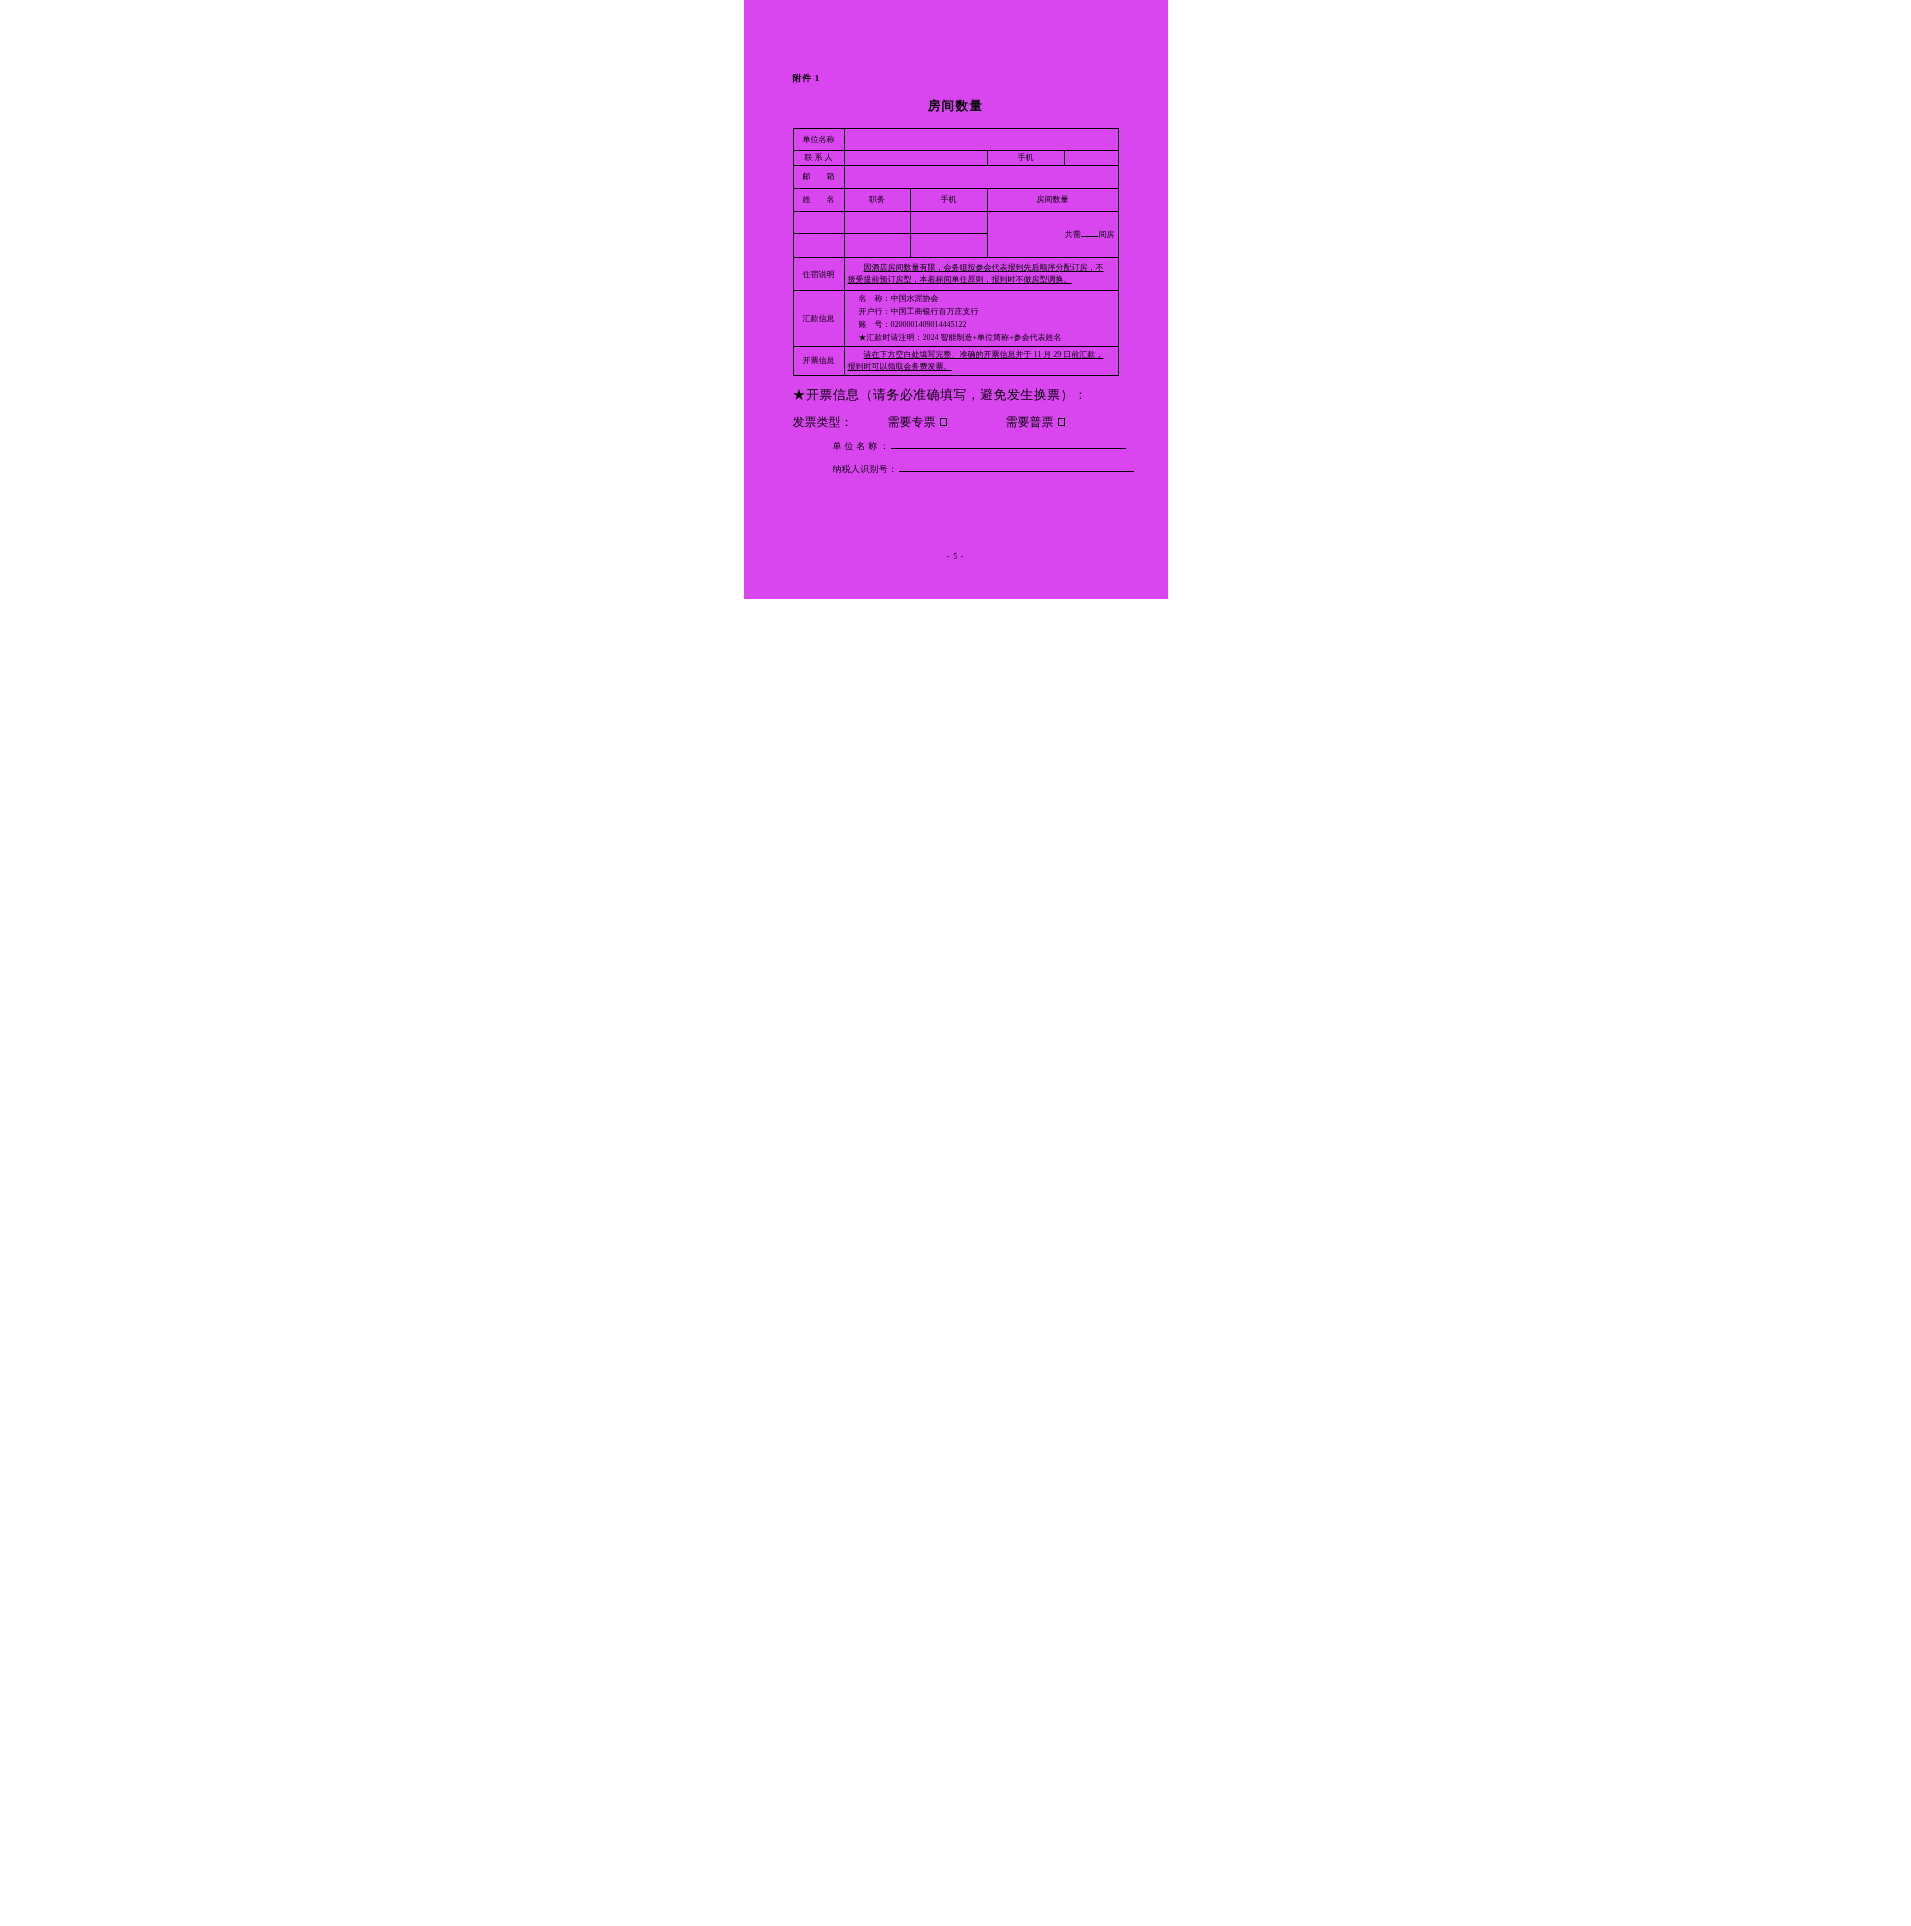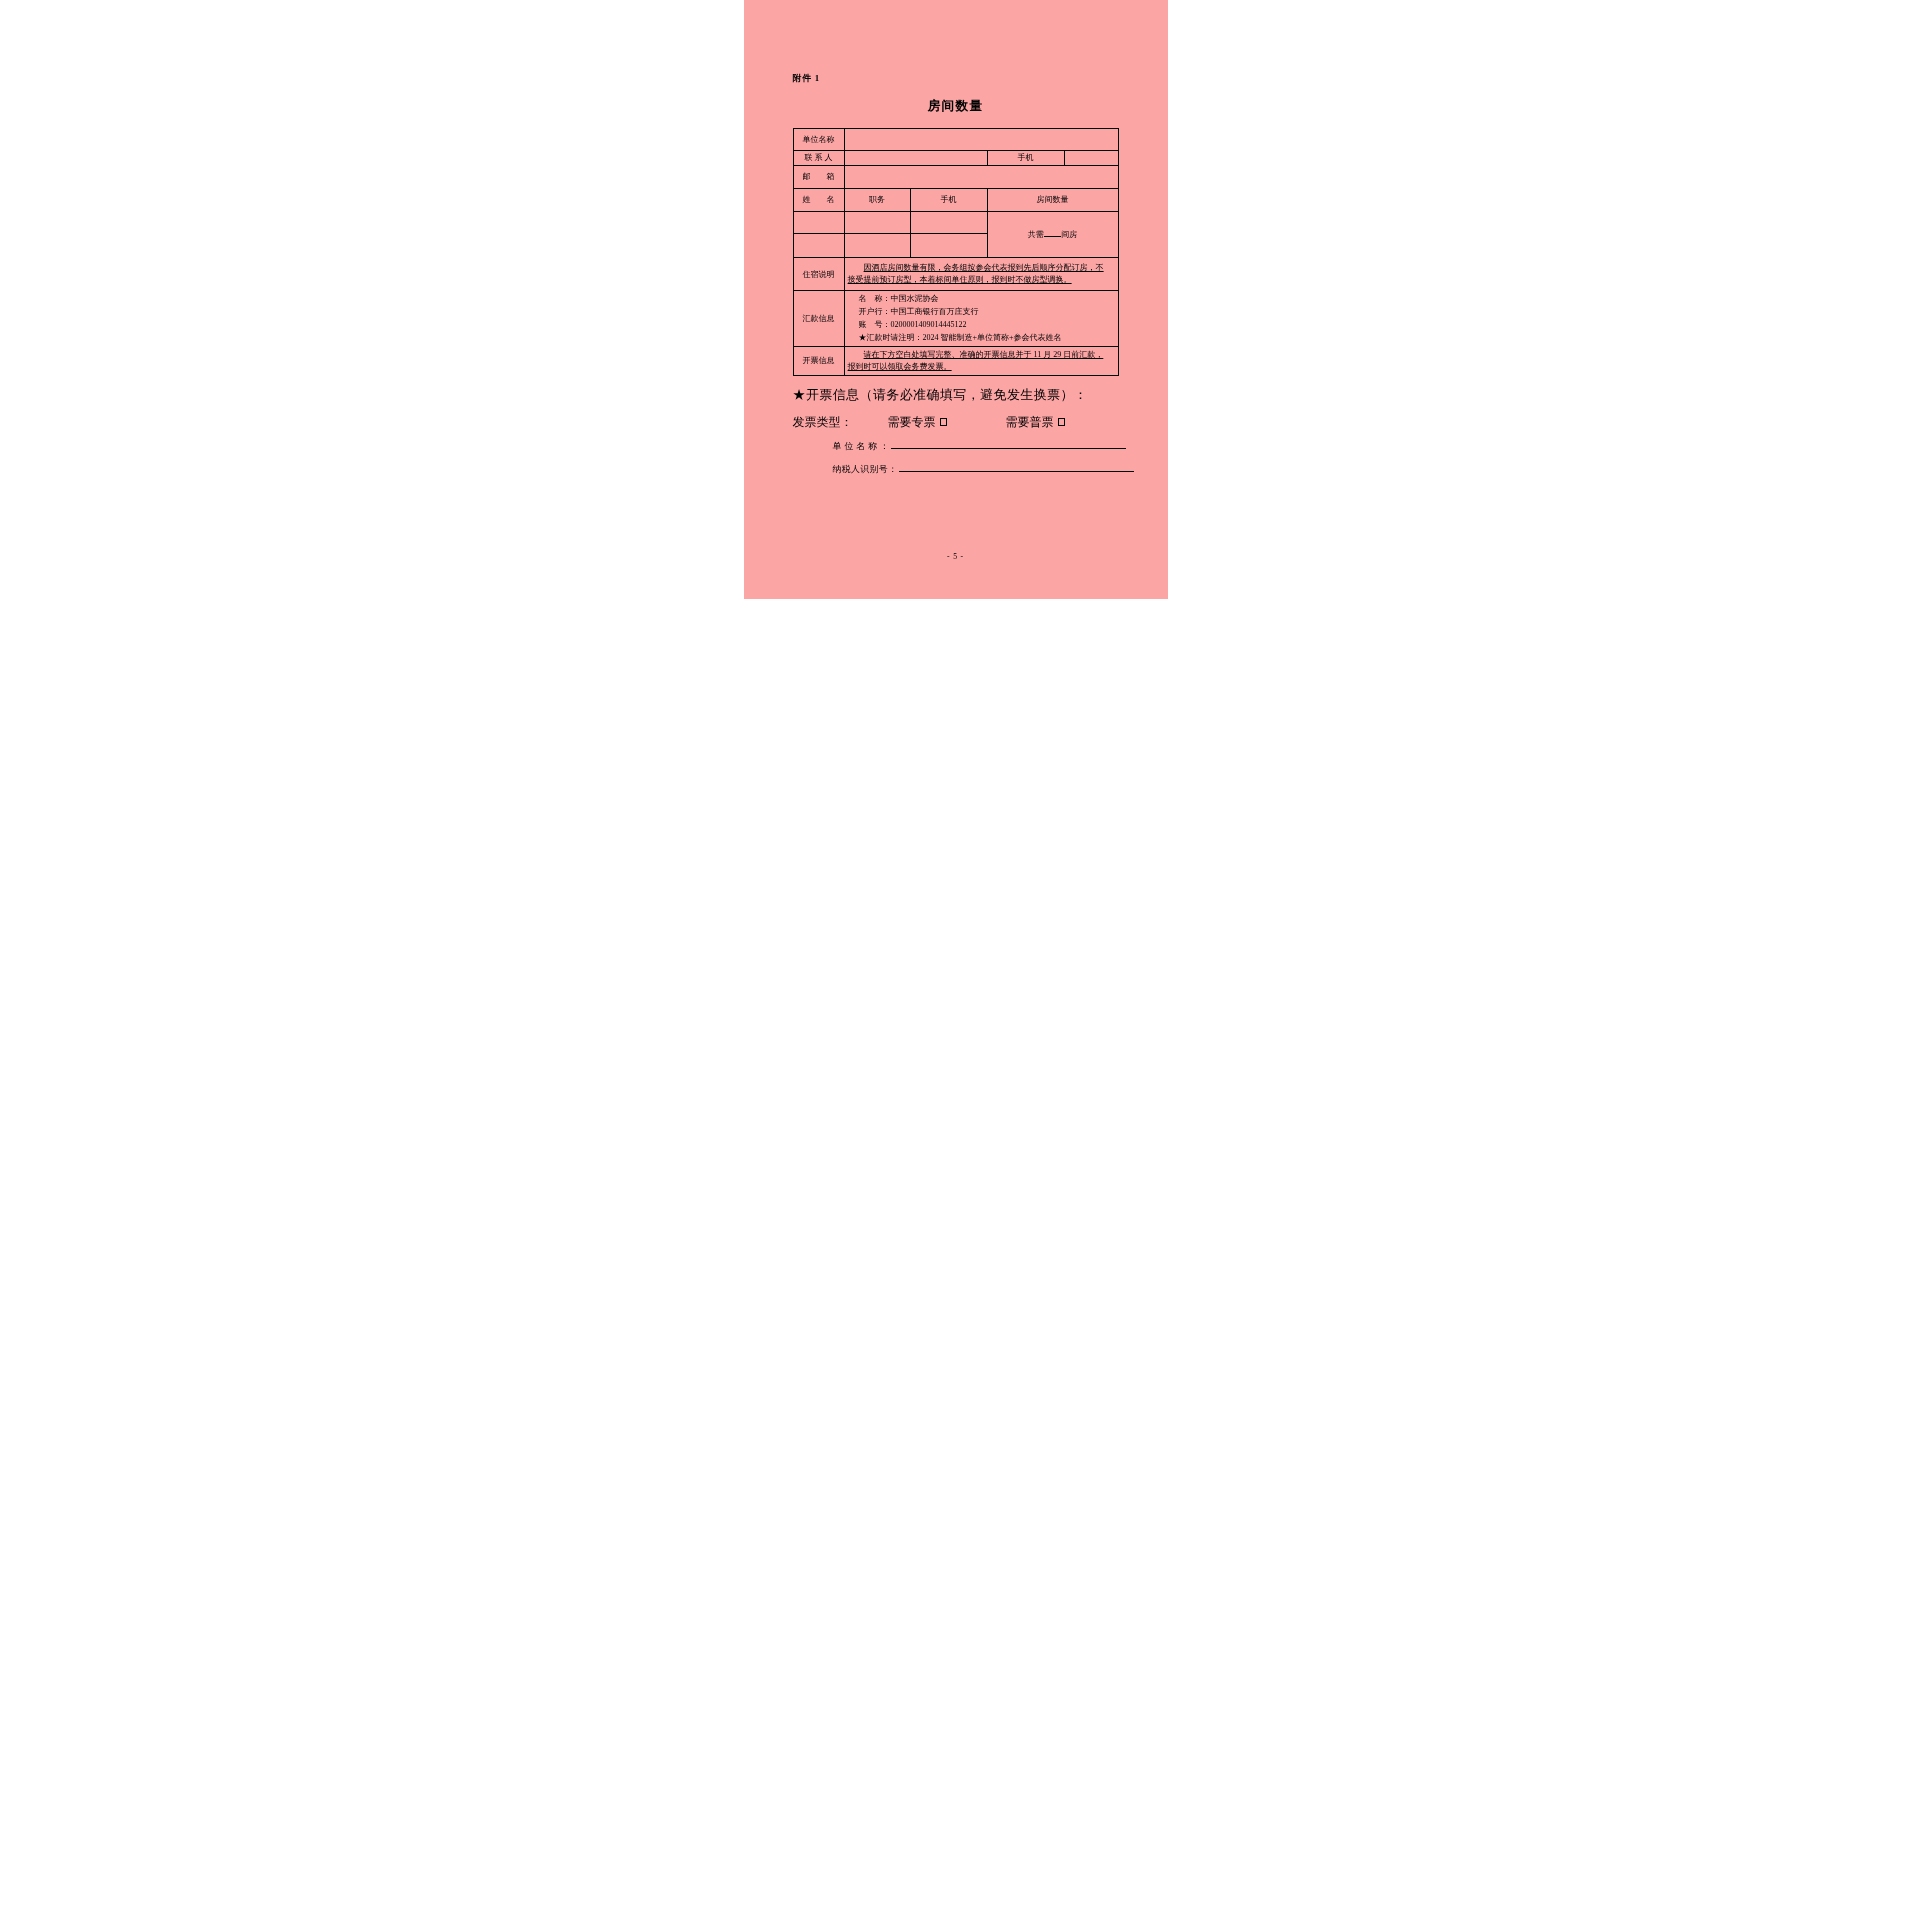--- a/index.html
+++ b/index.html
@@ -6,21 +6,21 @@
   html, body { background: #ffffff; }
   body {
     font-family: "Liberation Serif", "DejaVu Serif", serif;
     color: #000;
   }
   .page {
     position: relative;
     width: 424px;
     min-height: 599px;
     margin: 0 auto;
-    background: #fca5a5;
+    background: #d946ef;
   }
   .attachment {
     padding-top: 72px;
     margin-left: 49px;
     font-size: 8.9px;
     font-weight: bold;
     letter-spacing: 0.8px;
   }
   .title {
     margin-top: 13px;
@@ -41,21 +41,21 @@
     border-top: 1.2px solid #000;
     border-bottom: 1.2px solid #000;
     border-left: 0.4px solid #000;
     border-right: 0.4px solid #000;
     font-size: 8px;
     vertical-align: middle;
     padding: 1.5px 3.1px;
     overflow: hidden;
   }
   td.lbl { text-align: center; padding: 1.5px 1.5px; }
-  td.center { text-align: center; }
+  td.center { text-align: right; }
   .para { text-align: left; line-height: 1.55; text-decoration: underline; }
   .para .indent { text-indent: 2em; }
   .rem-lines div { line-height: 1.62; }
   .blank-underline {
     display: inline-block;
     width: 17.7px;
     border-bottom: 1.2px solid #000;
     height: 1em;
     vertical-align: baseline;
   }

